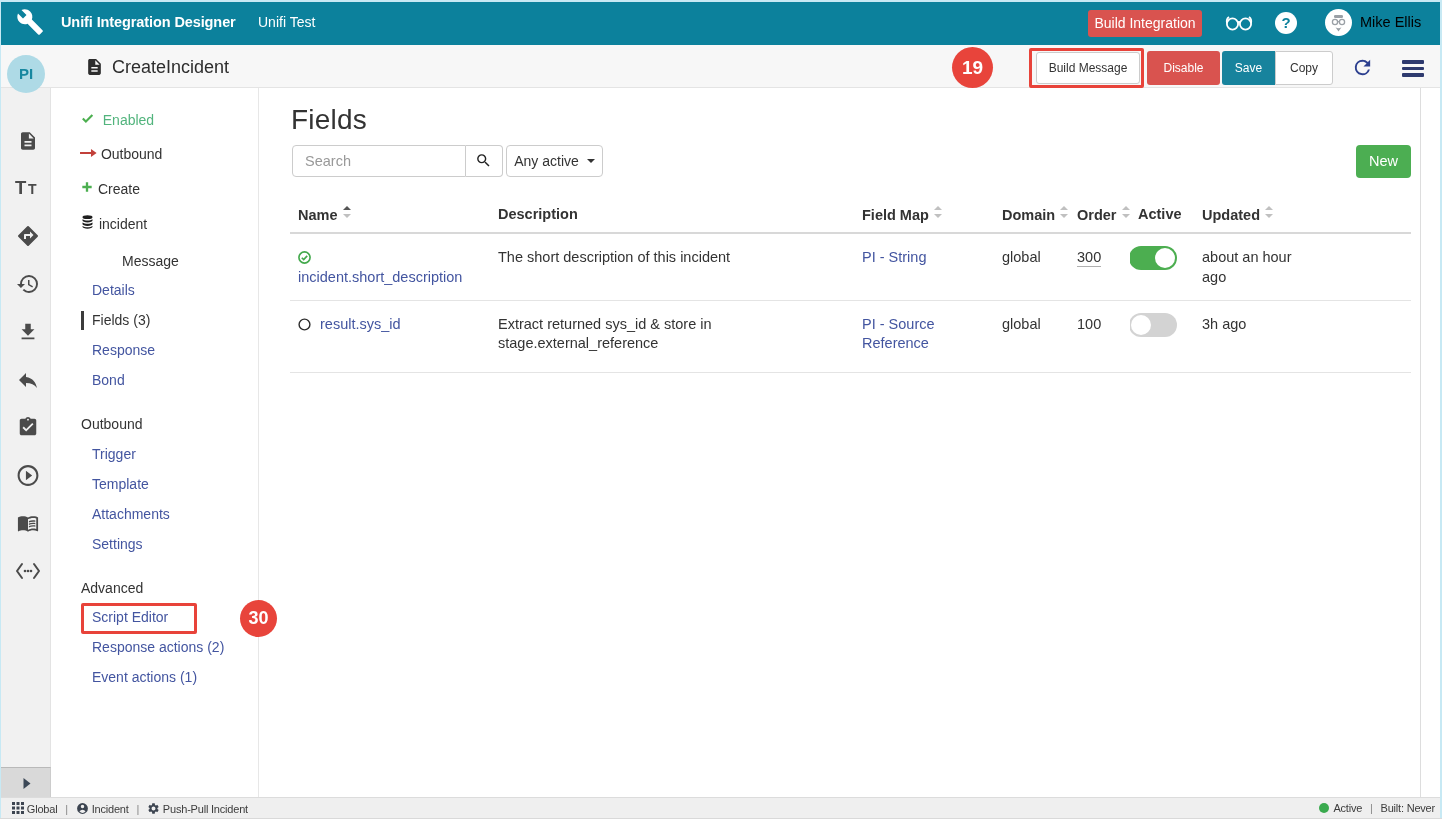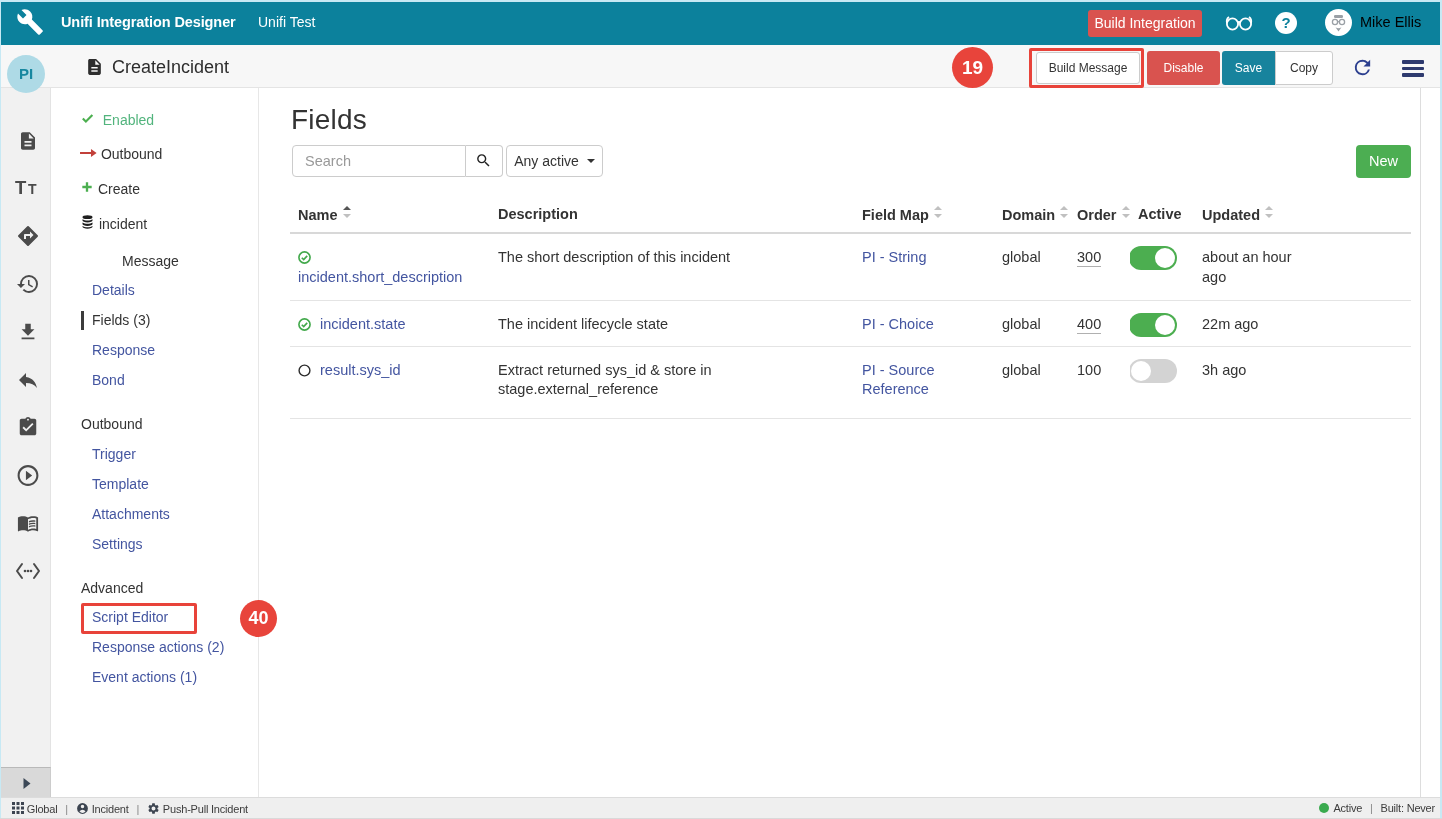--- a/index.html
+++ b/index.html
@@ -211,21 +211,21 @@
   <div class="sm sm-head" style="left:81px; top:416px;">Outbound</div>
   <div class="sm" style="left:92px; top:446px;"><a>Trigger</a></div>
   <div class="sm" style="left:92px; top:476px;"><a>Template</a></div>
   <div class="sm" style="left:92px; top:506px;"><a>Attachments</a></div>
   <div class="sm" style="left:92px; top:536px;"><a>Settings</a></div>
   <div class="sm sm-head" style="left:81px; top:580px;">Advanced</div>
   <div class="sm" style="left:92px; top:609px;"><a>Script Editor</a></div>
   <div class="sm" style="left:92px; top:639px;"><a>Response actions (2)</a></div>
   <div class="sm" style="left:92px; top:669px;"><a>Event actions (1)</a></div>
   <div class="ann-box" style="left:81px; top:603px; width:116px; height:31px;"></div>
-  <div class="ann-circle" style="left:240px; top:600px; width:37px; height:37px; font-size:18px; line-height:37px;">40</div>
+  <div class="ann-circle" style="left:240px; top:600px; width:37px; height:37px; font-size:18px; line-height:37px;">30</div>
 
   <div class="main">
     <h1 class="fields">Fields</h1>
     <div class="search-wrap">
       <div class="search-input">Search</div>
       <div class="search-btn"><svg style="margin:6px 0 0 9px" width="17" height="17" viewBox="0 0 24 24">
             <path fill="#222" d="M15.5 14h-.79l-.28-.27A6.47 6.47 0 0 0 16 9.5 6.5 6.5 0 1 0 9.5 16c1.61 0 3.09-.59 4.23-1.57l.27.28v.79l5 4.99L20.49 19l-4.99-5zm-6 0C7 14 5 12 5 9.5S7 5 9.5 5 14 7 14 9.5 12 14 9.5 14z"></path>
           </svg></div>
       <div class="anyactive">Any active <span class="caret"></span></div>
     </div>
@@ -273,36 +273,20 @@
         <td>The short description of this incident</td>
         <td><a>PI - String</a></td>
         <td>global</td>
         <td><span class="ord">300</span></td>
         <td>
               <div class="toggle on">
                 <div class="knob"></div>
               </div>
             </td>
         <td>about an hour<br>ago</td>
-      </tr>
-      <tr style="height:46px">
-        <td><svg width="13" height="13" viewBox="0 0 24 24" style="vertical-align:-2px;margin-right:5px">
-                <circle cx="12" cy="12" r="10.3" fill="none" stroke="#43a94c" stroke-width="3"></circle>
-                <path fill="none" stroke="#43a94c" stroke-width="3" d="M7 12.5 L10.5 16 L17 9"></path>
-              </svg> <a>incident.state</a></td>
-        <td>The incident lifecycle state</td>
-        <td><a>PI - Choice</a></td>
-        <td>global</td>
-        <td><span class="ord">400</span></td>
-        <td>
-              <div class="toggle on">
-                <div class="knob"></div>
-              </div>
-            </td>
-        <td>22m ago</td>
       </tr>
       <tr style="height:72px">
         <td><svg width="13" height="13" viewBox="0 0 24 24" style="vertical-align:-2px;margin-right:5px">
                 <circle cx="12" cy="12" r="10" fill="none" stroke="#2d2d2d" stroke-width="2.6"></circle>
               </svg> <a>result.sys_id</a></td>
         <td>Extract returned sys_id &amp; store in stage.external_reference</td>
         <td><a>PI - Source<br>Reference</a></td>
         <td>global</td>
         <td>100</td>
         <td>

